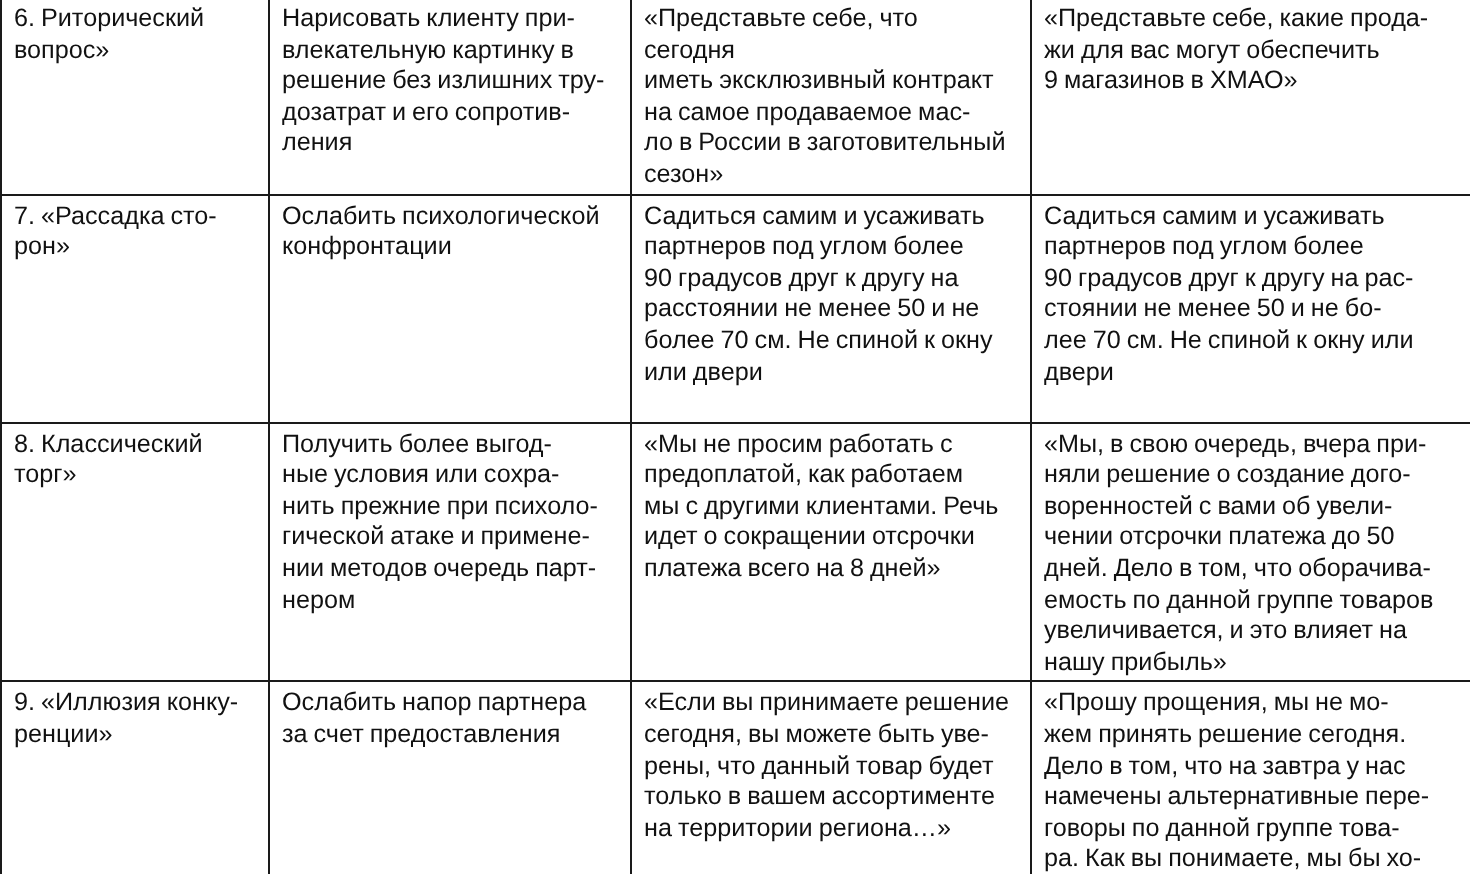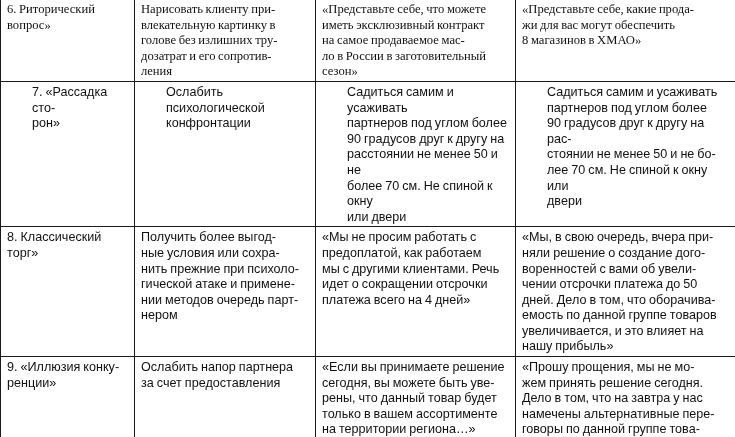--- a/index.html
+++ b/index.html
@@ -18,52 +18,52 @@
     border: 1.3px solid #1a1a1a;
     vertical-align: top;
     padding: 3px 8px 1px 6px;
     white-space: pre-line;
     word-spacing: -0.5px;
   }
   col.c1 { width: 134px; }
   col.c2 { width: 181px; }
   col.c3 { width: 200px; }
   col.c4 { width: 220px; }
-  tr.r6 td { height: 53px; font-family: Liberation Serif, serif; }
-  tr.r7 td { height: 109px; padding-left: 31px; }
+  tr.r6 td { height: 53px; }
+  tr.r7 td { height: 109px; }
   tr.r8 td { height: 111px; }
   tr.r9 td { height: 148px; }
 </style>
 </head>
 <body>
 
 <table>
   <colgroup>
     <col class="c1">
       <col class="c2">
       <col class="c3">
       <col class="c4">
   </colgroup>
   <tbody>
     <tr class="r6">
       <td>6. Риторический
 вопрос»</td>
       <td>Нарисовать клиенту при-
 влекательную картинку в
-голове без излишних тру-
+решение без излишних тру-
 дозатрат и его сопротив-
 ления</td>
-      <td>«Представьте себе, что можете
+      <td>«Представьте себе, что сегодня
 иметь эксклюзивный контракт
 на самое продаваемое мас-
 ло в России в заготовительный
 сезон»</td>
       <td>«Представьте себе, какие прода-
 жи для вас могут обеспечить
-8 магазинов в ХМАО»</td>
+9 магазинов в ХМАО»</td>
     </tr>
     <tr class="r7">
       <td>7. «Рассадка сто-
 рон»</td>
       <td>Ослабить психологической
 конфронтации</td>
       <td>Садиться самим и усаживать
 партнеров под углом более
 90 градусов друг к другу на
 расстоянии не менее 50 и не
@@ -82,21 +82,21 @@
       <td>Получить более выгод-
 ные условия или сохра-
 нить прежние при психоло-
 гической атаке и примене-
 нии методов очередь парт-
 нером</td>
       <td>«Мы не просим работать с
 предоплатой, как работаем
 мы с другими клиентами. Речь
 идет о сокращении отсрочки
-платежа всего на 4 дней»</td>
+платежа всего на 8 дней»</td>
       <td>«Мы, в свою очередь, вчера при-
 няли решение о создание дого-
 воренностей с вами об увели-
 чении отсрочки платежа до 50
 дней. Дело в том, что оборачива-
 емость по данной группе товаров
 увеличивается, и это влияет на
 нашу прибыль»</td>
     </tr>
     <tr class="r9">

